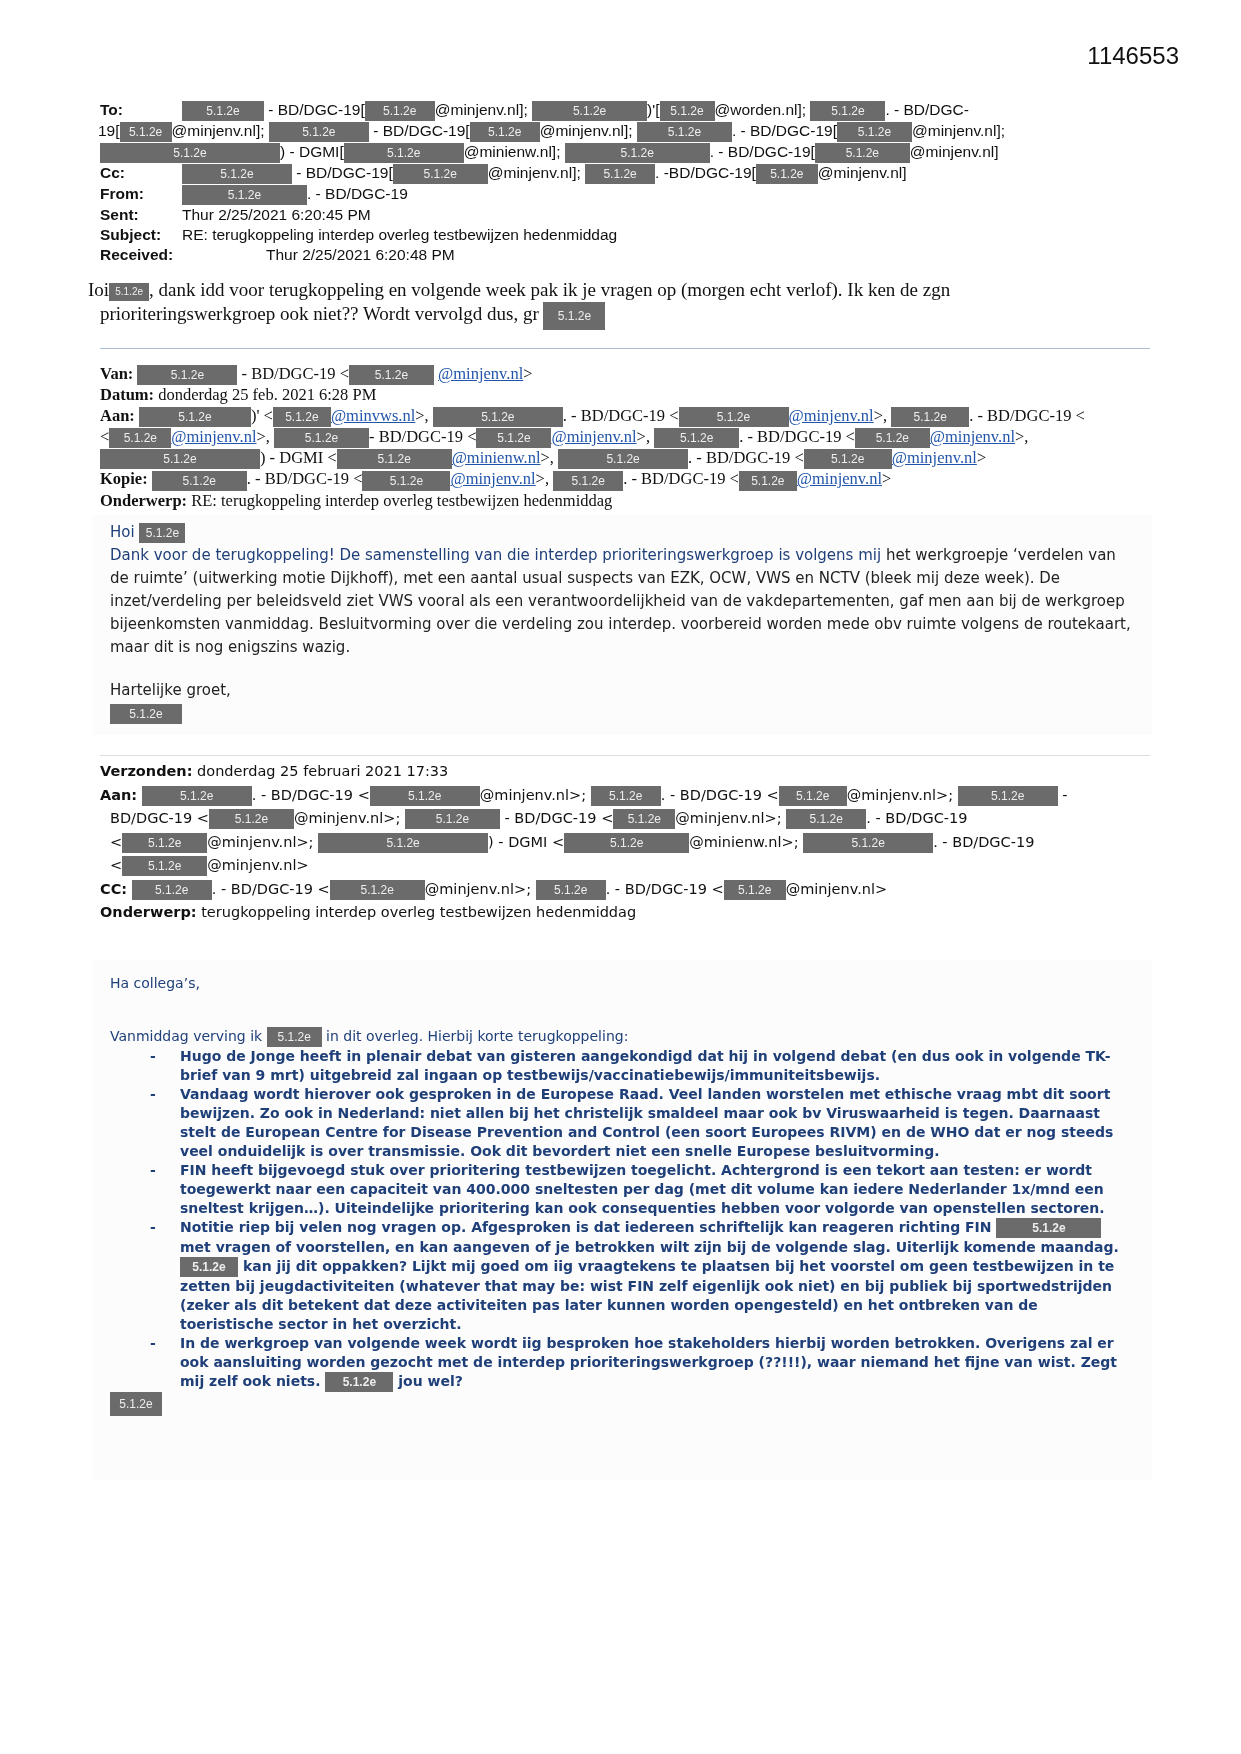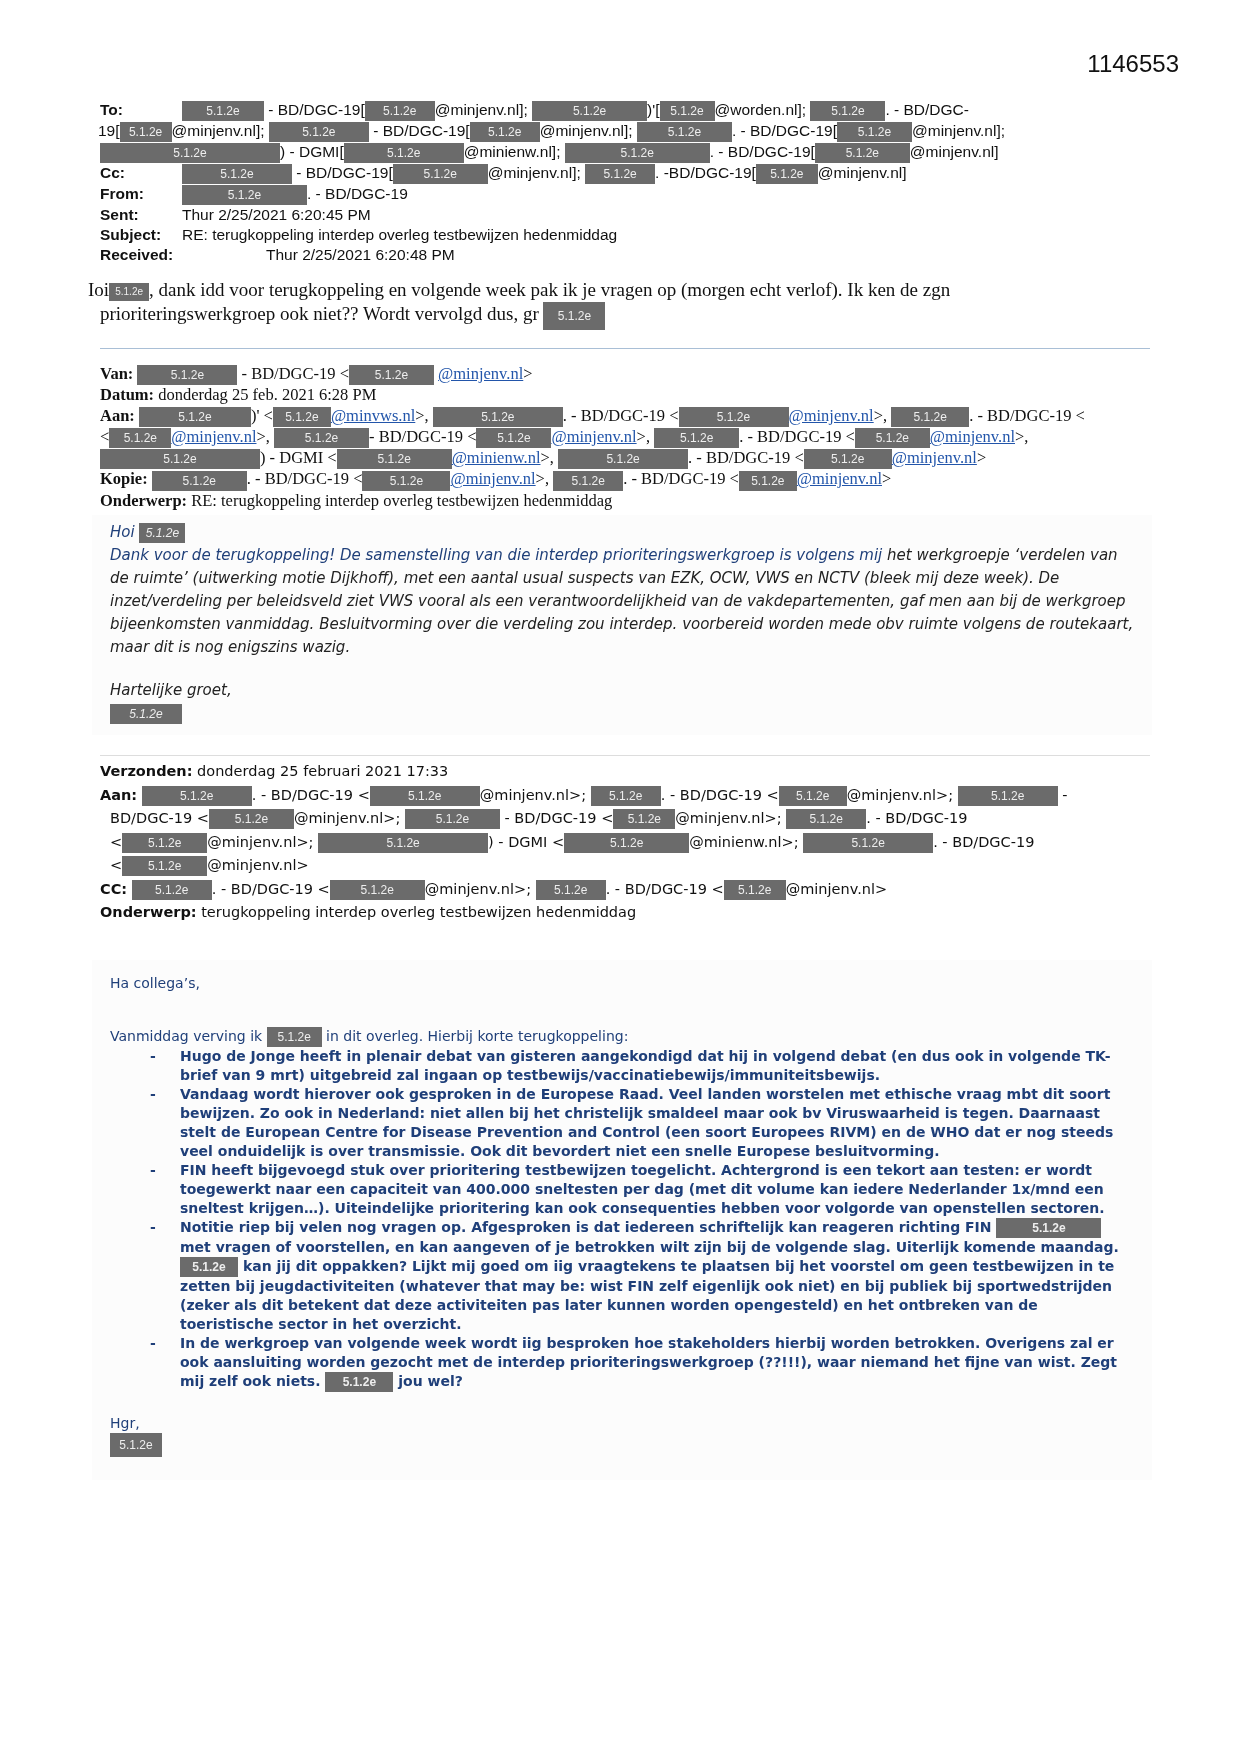--- a/index.html
+++ b/index.html
@@ -1,27 +1,27 @@
 <!DOCTYPE html>
 <html><head>
 <meta charset="utf-8">
 <style>
   html, body { margin: 0; padding: 0; background: #ffffff; }
   body { width: 1241px; height: 1754px; position: relative; overflow: hidden; color: #111; }
-  .docnum { position: absolute; top: 50px; right: 62px; font-family: "Liberation Sans", sans-serif; font-size: 24px; color: #111; }
+  .docnum { position: absolute; top: 42px; right: 62px; font-family: "Liberation Sans", sans-serif; font-size: 24px; color: #111; }
   .r { display: inline-block; background: #6b6b6b; color: #eeeeee; font-family: "Liberation Sans", sans-serif; font-size: 12px; text-align: center; line-height: 20px; height: 20px; vertical-align: middle; }
   .hdr { position: absolute; left: 100px; top: 100px; width: 1040px; font-family: "Liberation Sans", sans-serif; font-size: 15.5px; line-height: 20px; }
   .hrow { white-space: nowrap; }
   .lbl { display: inline-block; width: 82px; font-weight: bold; }
   .reply1 { position: absolute; left: 88px; top: 278px; width: 1060px; font-family: "Liberation Serif", serif; font-size: 19px; line-height: 24px; }
   .sep { position: absolute; left: 100px; width: 1050px; height: 1px; background: #a9bfd6; }
   .q1 { position: absolute; left: 100px; top: 364px; width: 1060px; font-family: "Liberation Serif", serif; font-size: 16.5px; line-height: 20.5px; }
   .q1 a, .lnk { color: #2255aa; text-decoration: underline; }
   .panel { position: absolute; left: 92px; width: 1060px; background: #fcfcfc; }
-  .body2 { font-family: "DejaVu Sans", sans-serif; font-size: 15px; line-height: 23px; color: #222; font-style: italic; }
+  .body2 { font-family: "DejaVu Sans", sans-serif; font-size: 15px; line-height: 23px; color: #222; }
   .blue { color: #1f3f79; }
   .q2 { position: absolute; left: 100px; top: 760px; width: 1060px; font-family: "DejaVu Sans", sans-serif; font-size: 14.5px; line-height: 23.5px; color: #111; }
   .body3 { font-family: "DejaVu Sans", sans-serif; font-size: 14px; line-height: 19px; color: #1f3f79; }
   ul.bl { list-style: none; margin: 0; padding: 0 0 0 40px; }
   ul.bl li { position: relative; padding-left: 30px; font-weight: bold; }
   ul.bl li::before { content: "-"; position: absolute; left: 0; }
 </style>
 </head>
 <body>
 
@@ -93,15 +93,14 @@
 <div class="panel body3" style="top:960px; height:520px; padding:14px 18px 0 18px; box-sizing:border-box;">
   <div>Ha collega’s,</div>
   <div style="margin-top:34px"><span>Vanmiddag verving ik</span> <span class="r" style="width:55px">5.1.2e</span> <span>in dit overleg. Hierbij korte terugkoppeling:</span></div>
   <ul class="bl">
     <li>Hugo de Jonge heeft in plenair debat van gisteren aangekondigd dat hij in volgend debat (en dus ook in volgende TK-brief van 9 mrt) uitgebreid zal ingaan op testbewijs/vaccinatiebewijs/immuniteitsbewijs.</li>
     <li>Vandaag wordt hierover ook gesproken in de Europese Raad. Veel landen worstelen met ethische vraag mbt dit soort bewijzen. Zo ook in Nederland: niet allen bij het christelijk smaldeel maar ook bv Viruswaarheid is tegen. Daarnaast stelt de European Centre for Disease Prevention and Control (een soort Europees RIVM) en de WHO dat er nog steeds veel onduidelijk is over transmissie. Ook dit bevordert niet een snelle Europese besluitvorming.</li>
     <li>FIN heeft bijgevoegd stuk over prioritering testbewijzen toegelicht. Achtergrond  is een tekort aan testen: er wordt toegewerkt naar een capaciteit van 400.000 sneltesten per dag (met dit volume kan iedere Nederlander 1x/mnd een sneltest krijgen…). Uiteindelijke prioritering kan ook consequenties hebben voor volgorde van openstellen sectoren.</li>
     <li><span>Notitie riep bij velen nog vragen op. Afgesproken is dat iedereen schriftelijk kan reageren richting FIN</span> <span class="r" style="width:105px">5.1.2e</span> <span>met vragen of voorstellen, en kan aangeven of je betrokken wilt zijn bij de volgende slag. Uiterlijk komende maandag.</span> <span class="r" style="width:58px">5.1.2e</span> <span>kan jij dit oppakken? Lijkt mij goed om iig vraagtekens te plaatsen bij het voorstel om geen testbewijzen in te zetten bij jeugdactiviteiten (whatever that may be: wist FIN zelf eigenlijk ook niet) en bij publiek bij sportwedstrijden (zeker als dit betekent dat deze activiteiten pas later kunnen worden opengesteld) en het ontbreken van de toeristische sector in het overzicht.</span></li>
     <li><span>In de werkgroep van volgende week wordt iig besproken hoe stakeholders hierbij worden betrokken. Overigens zal er ook aansluiting worden gezocht met de interdep prioriteringswerkgroep (??!!!), waar niemand het fijne van wist. Zegt mij zelf ook niets.</span> <span class="r" style="width:68px">5.1.2e</span> <span>jou wel?</span></li>
   </ul>
-  <div style="margin-top:22px">Hgr,</div>
   <div><span class="r" style="width:52px;height:24px;line-height:24px">5.1.2e</span></div>
 </div>
 
 </body></html>

